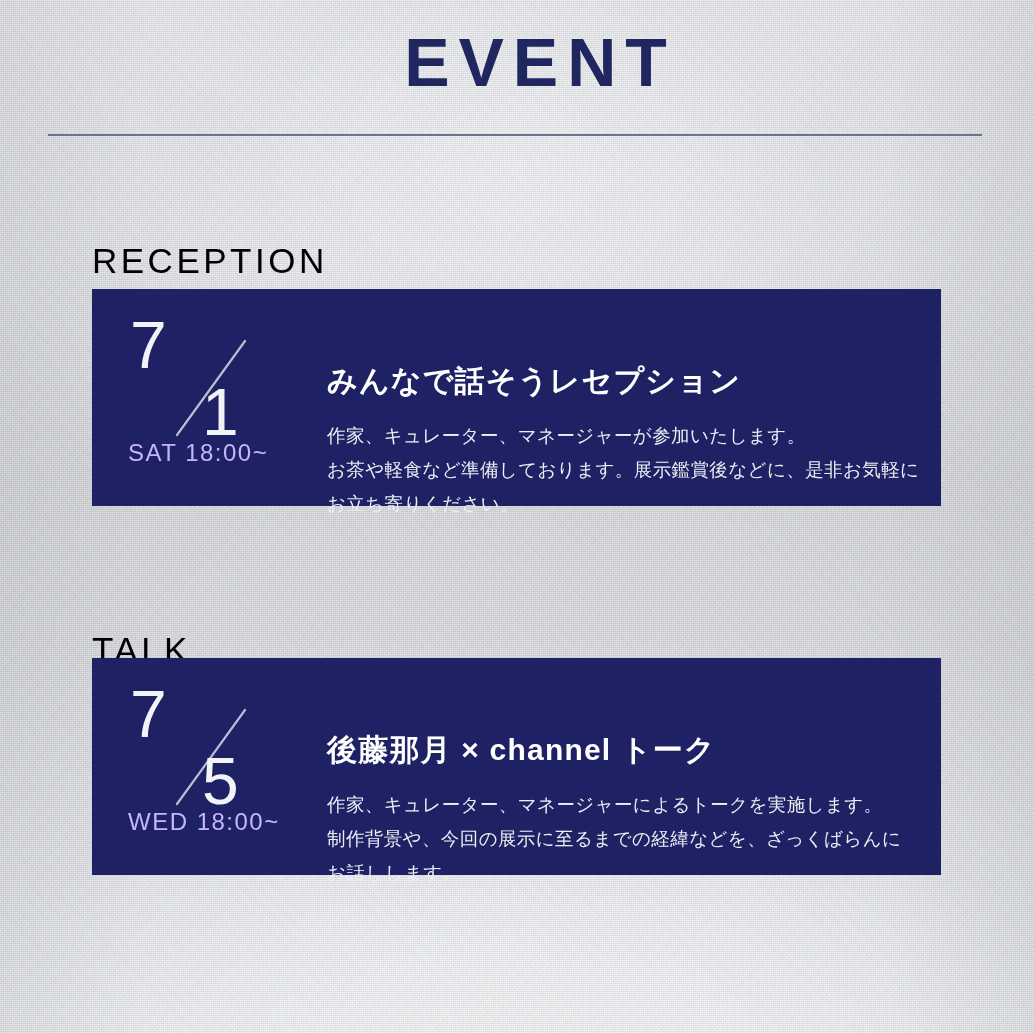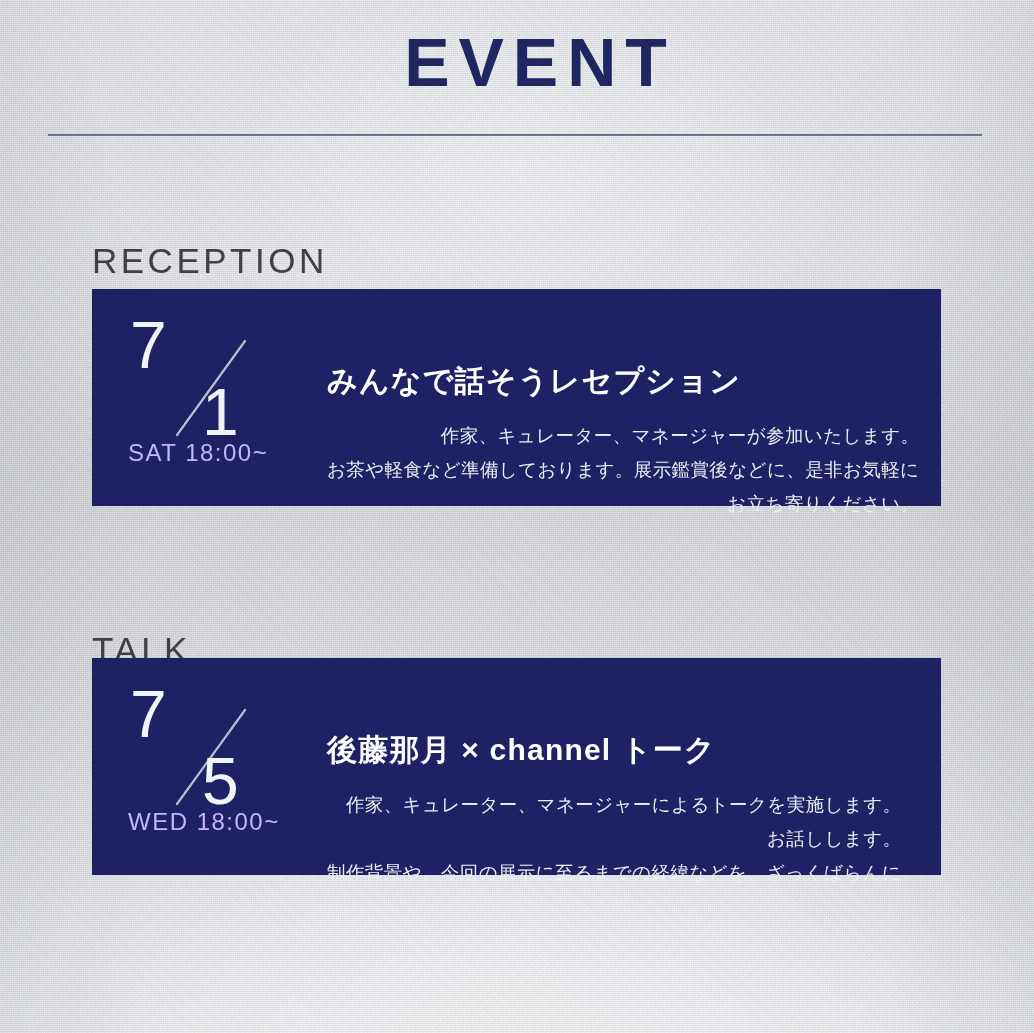--- a/index.html
+++ b/index.html
@@ -56,21 +56,21 @@
     position:absolute; left:48px; top:134px;
     width:934px; height:2px;
     background:#6d7290;
   }
 
   
   .section-label {
     position:absolute;
     font-size:35px; font-weight:300;
     letter-spacing:3.5px;
-    color:#404040;
+    color:#000000;
     line-height:1;
   }
 
   .event-card {
     position:absolute;
     background:#1e2163;
     display:flex;
     align-items:flex-start;
   }
 
@@ -113,21 +113,20 @@
     line-height:1.2;
     margin-bottom:20px;
     white-space:nowrap;
   }
   .event-body {
     font-size:18.5px; font-weight:400;
     color:#eceef4;
     line-height:1.85;
     letter-spacing:.4px;
     white-space:nowrap;
-    text-align:right;
   }
 </style>
 </head>
 <body>
 
 <div id="bg-base"></div>
 <div id="bg-sides"></div>
 <div id="bg-grain"></div>
 
 <div id="page">
@@ -175,19 +174,19 @@
 
       <div class="date-day">5</div>
 
       <div class="date-meta">WED 18:00~</div>
     </div>
 
     <div class="text-block">
       <div class="event-heading">後藤那月 × channel トーク</div>
       <div class="event-body">
         <div>作家、キュレーター、マネージャーによるトークを実施します。</div>
+        <div>制作背景や、今回の展示に至るまでの経緯などを、ざっくばらんに</div>
         <div>お話しします。</div>
-        <div>制作背景や、今回の展示に至るまでの経緯などを、ざっくばらんに</div>
       </div>
     </div>
   </div>
 
 </div>
 
 </body></html>

